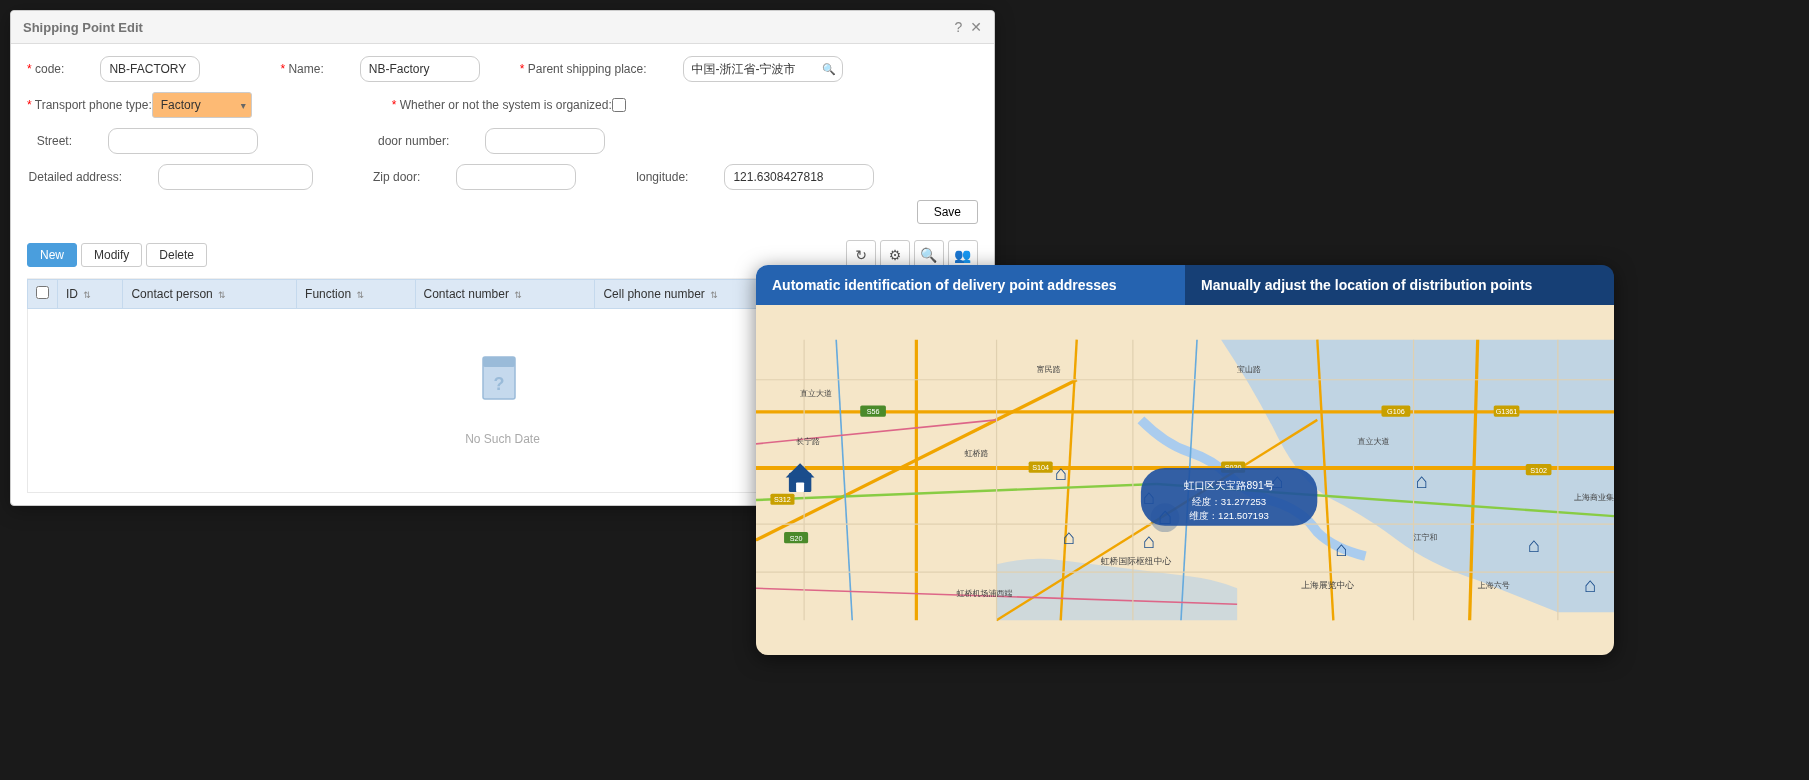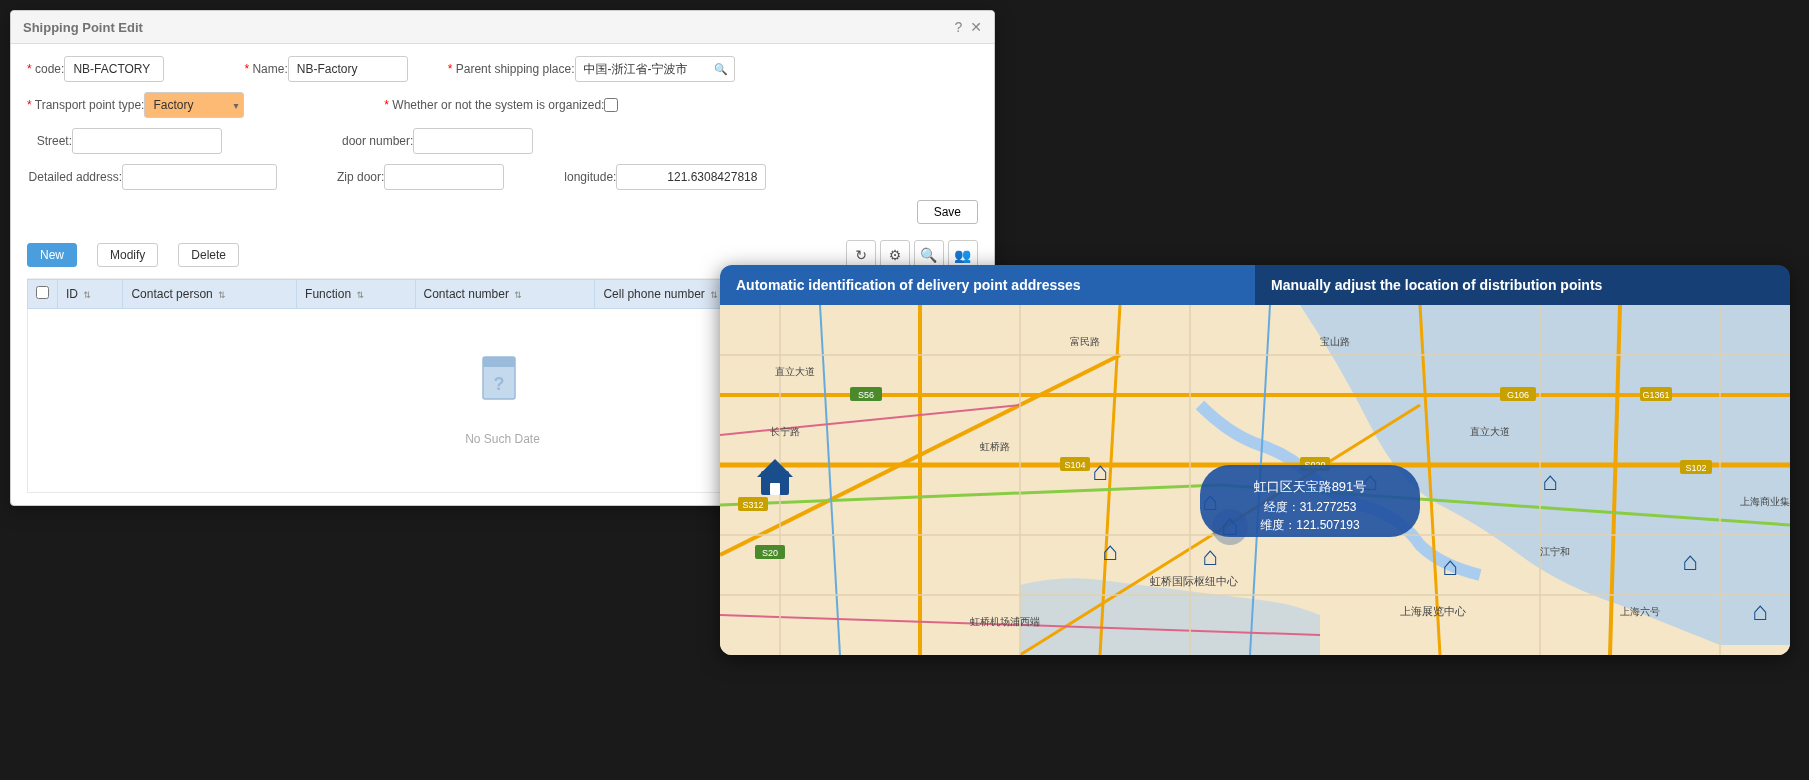--- a/index.html
+++ b/index.html
@@ -67,26 +67,27 @@
       font-size: 12px;
     }
 
     .form-label.required::before {
       content: '* ';
       color: red;
     }
 
     .form-input {
       border: 1px solid #ccc;
-      border-radius: 3px;
+      border-radius: 9px;
       padding: 3px 8px;
       height: 26px;
       font-size: 12px;
       color: #333;
       background: #fff;
+      margin-left: 36px;
     }
 
     .form-select {
       border: 1px solid #ccc;
       border-radius: 3px;
       padding: 3px 8px;
       height: 26px;
       font-size: 12px;
       color: #333;
       background: #fdba74;
@@ -135,21 +136,21 @@
     .toolbar {
       display: flex;
       align-items: center;
       justify-content: space-between;
       padding: 8px 0 8px 0;
       border-bottom: 1px solid #eee;
     }
 
     .toolbar-left {
       display: flex;
-      gap: 20px;
+      gap: 4px;
     }
 
     .toolbar-right {
       display: flex;
       gap: 4px;
     }
 
     .btn {
       border: 1px solid #ccc;
       border-radius: 3px;
@@ -233,22 +234,22 @@
       border-radius: 3px;
       padding: 4px 16px;
       cursor: pointer;
       font-size: 12px;
     }
 
     
     .map-section {
       position: absolute;
       top: 265px;
-      left: 720px;
-      width: 1070px;
+      left: 756px;
+      width: 858px;
       border-radius: 12px;
       overflow: hidden;
       box-shadow: 0 4px 20px rgba(0,0,0,0.5);
       z-index: 20;
     }
 
     .map-tooltips {
       display: flex;
       gap: 0;
     }
@@ -300,21 +301,21 @@
       <span style="width:40px;"></span>
 
       <span class="form-label required">Parent shipping place:</span>
       <div class="search-input-wrapper">
         <input class="form-input" style="width: 160px;" value="中国-浙江省-宁波市">
         <span class="search-icon-inside">🔍</span>
       </div>
     </div>
 
     <div class="form-row">
-      <span class="form-label required">Transport point type:</span>
+      <span class="form-label required">Transport phone type:</span>
       <div class="select-wrapper">
         <select class="form-select" style="width:100px;">
           <option>Factory</option>
         </select>
       </div>
 
       <span style="width:60px;"></span>
       <span class="form-label required" style="width:300px;">Whether or not the system is organized:</span>
       <input type="checkbox" class="form-checkbox" style="">
     </div>
@@ -334,21 +335,21 @@
       <input class="form-input" style="width: 155px;">
 
       <span style="width:60px;"></span>
 
       <span class="form-label">Zip door:</span>
       <input class="form-input" style="width: 120px;">
 
       <span style="width:60px;"></span>
 
       <span class="form-label">longitude:</span>
-      <input class="form-input" style="width: 150px; text-align: right;" value="121.6308427818">
+      <input class="form-input" style="width: 150px;" value="121.6308427818">
     </div>
 
     <div class="save-btn-row">
       <button class="save-btn">Save</button>
     </div>
 
     <div class="toolbar">
       <div class="toolbar-left">
         <button class="btn btn-primary">New</button>
         <button class="btn">Modify</button>

